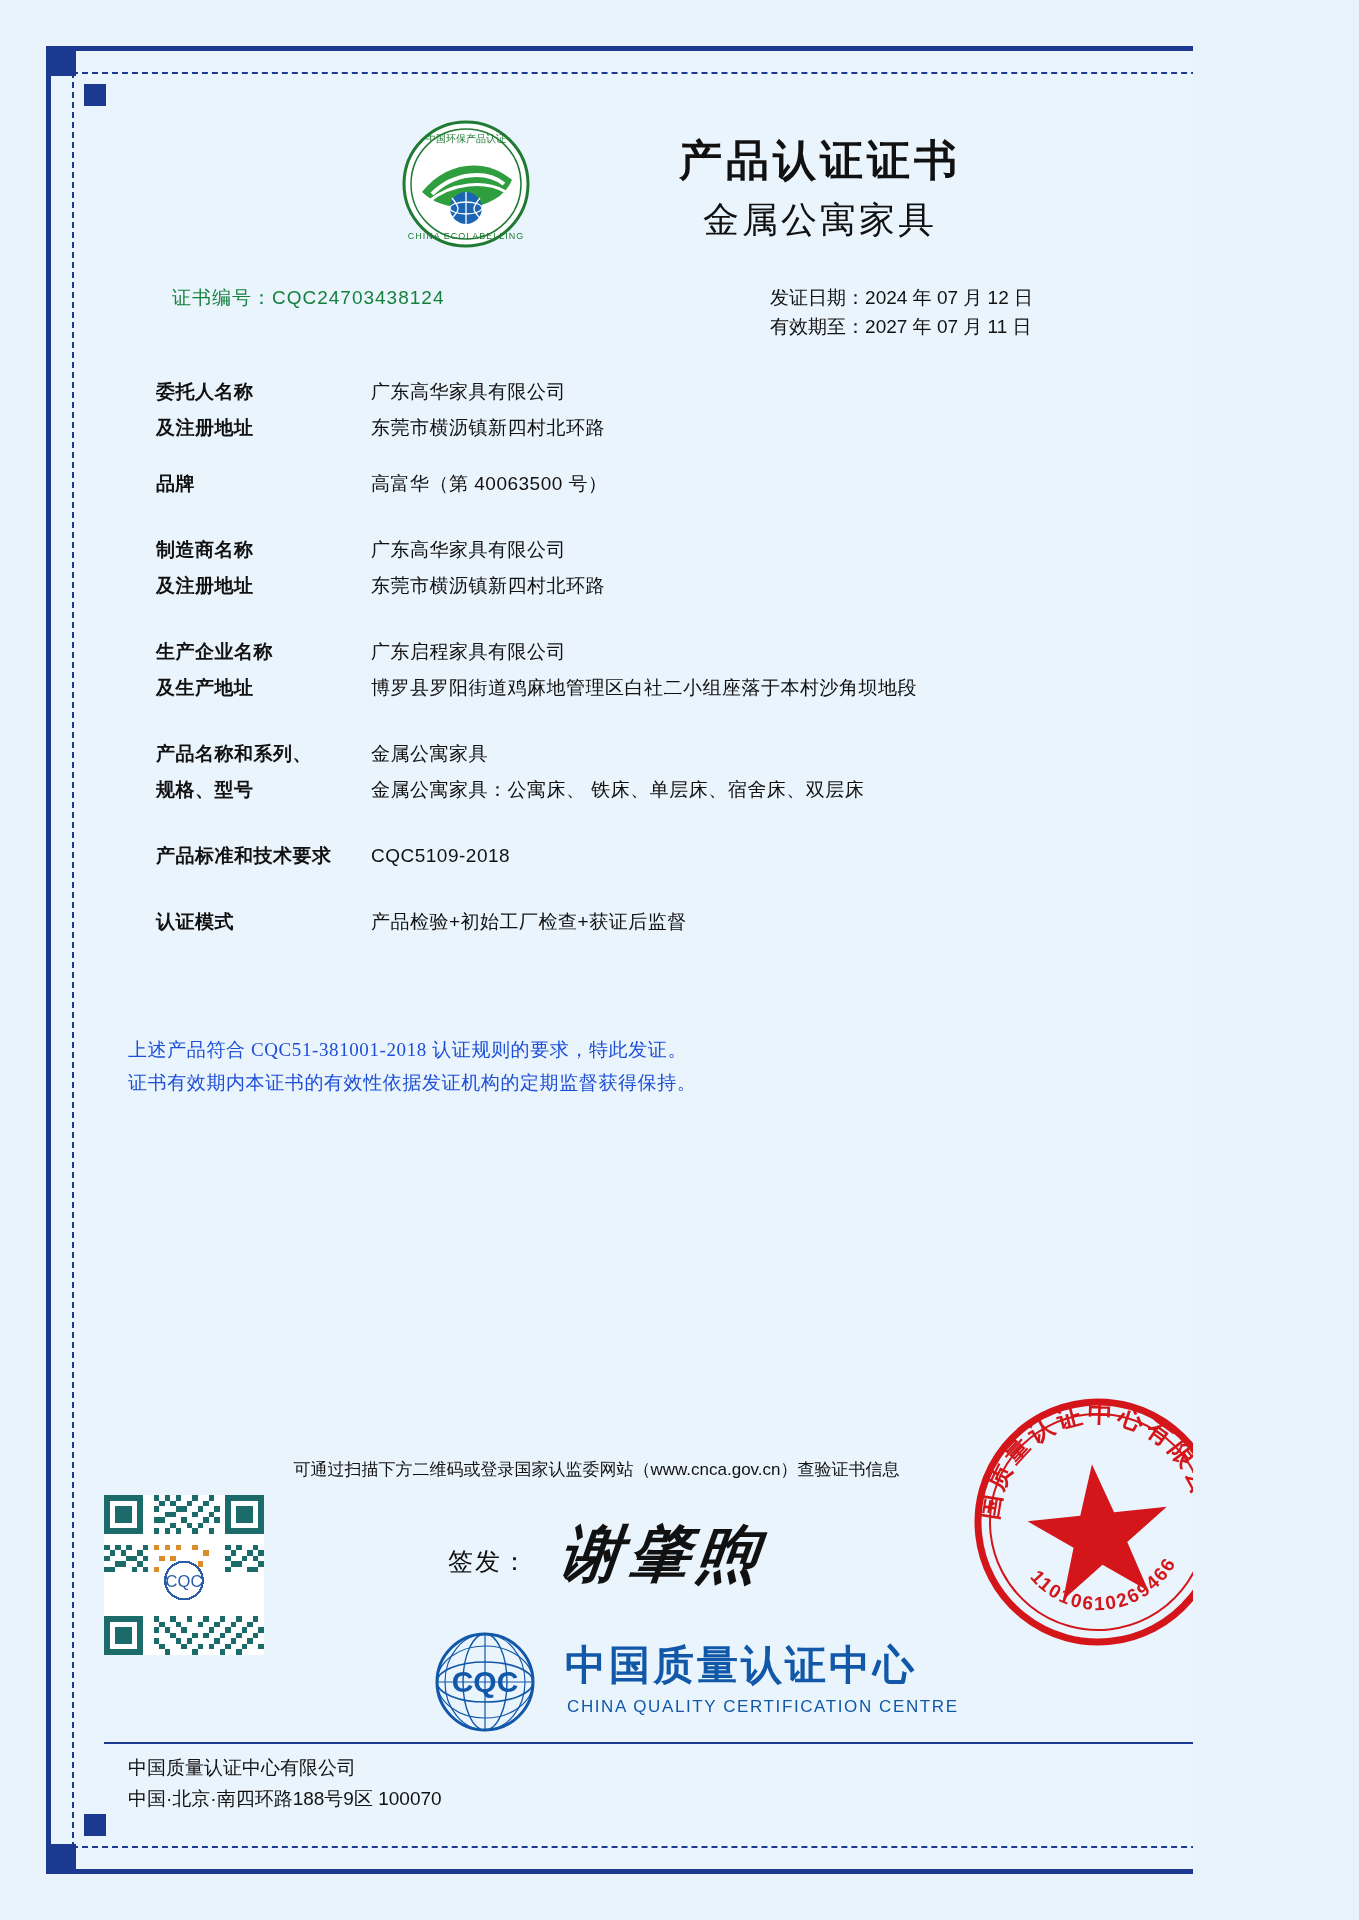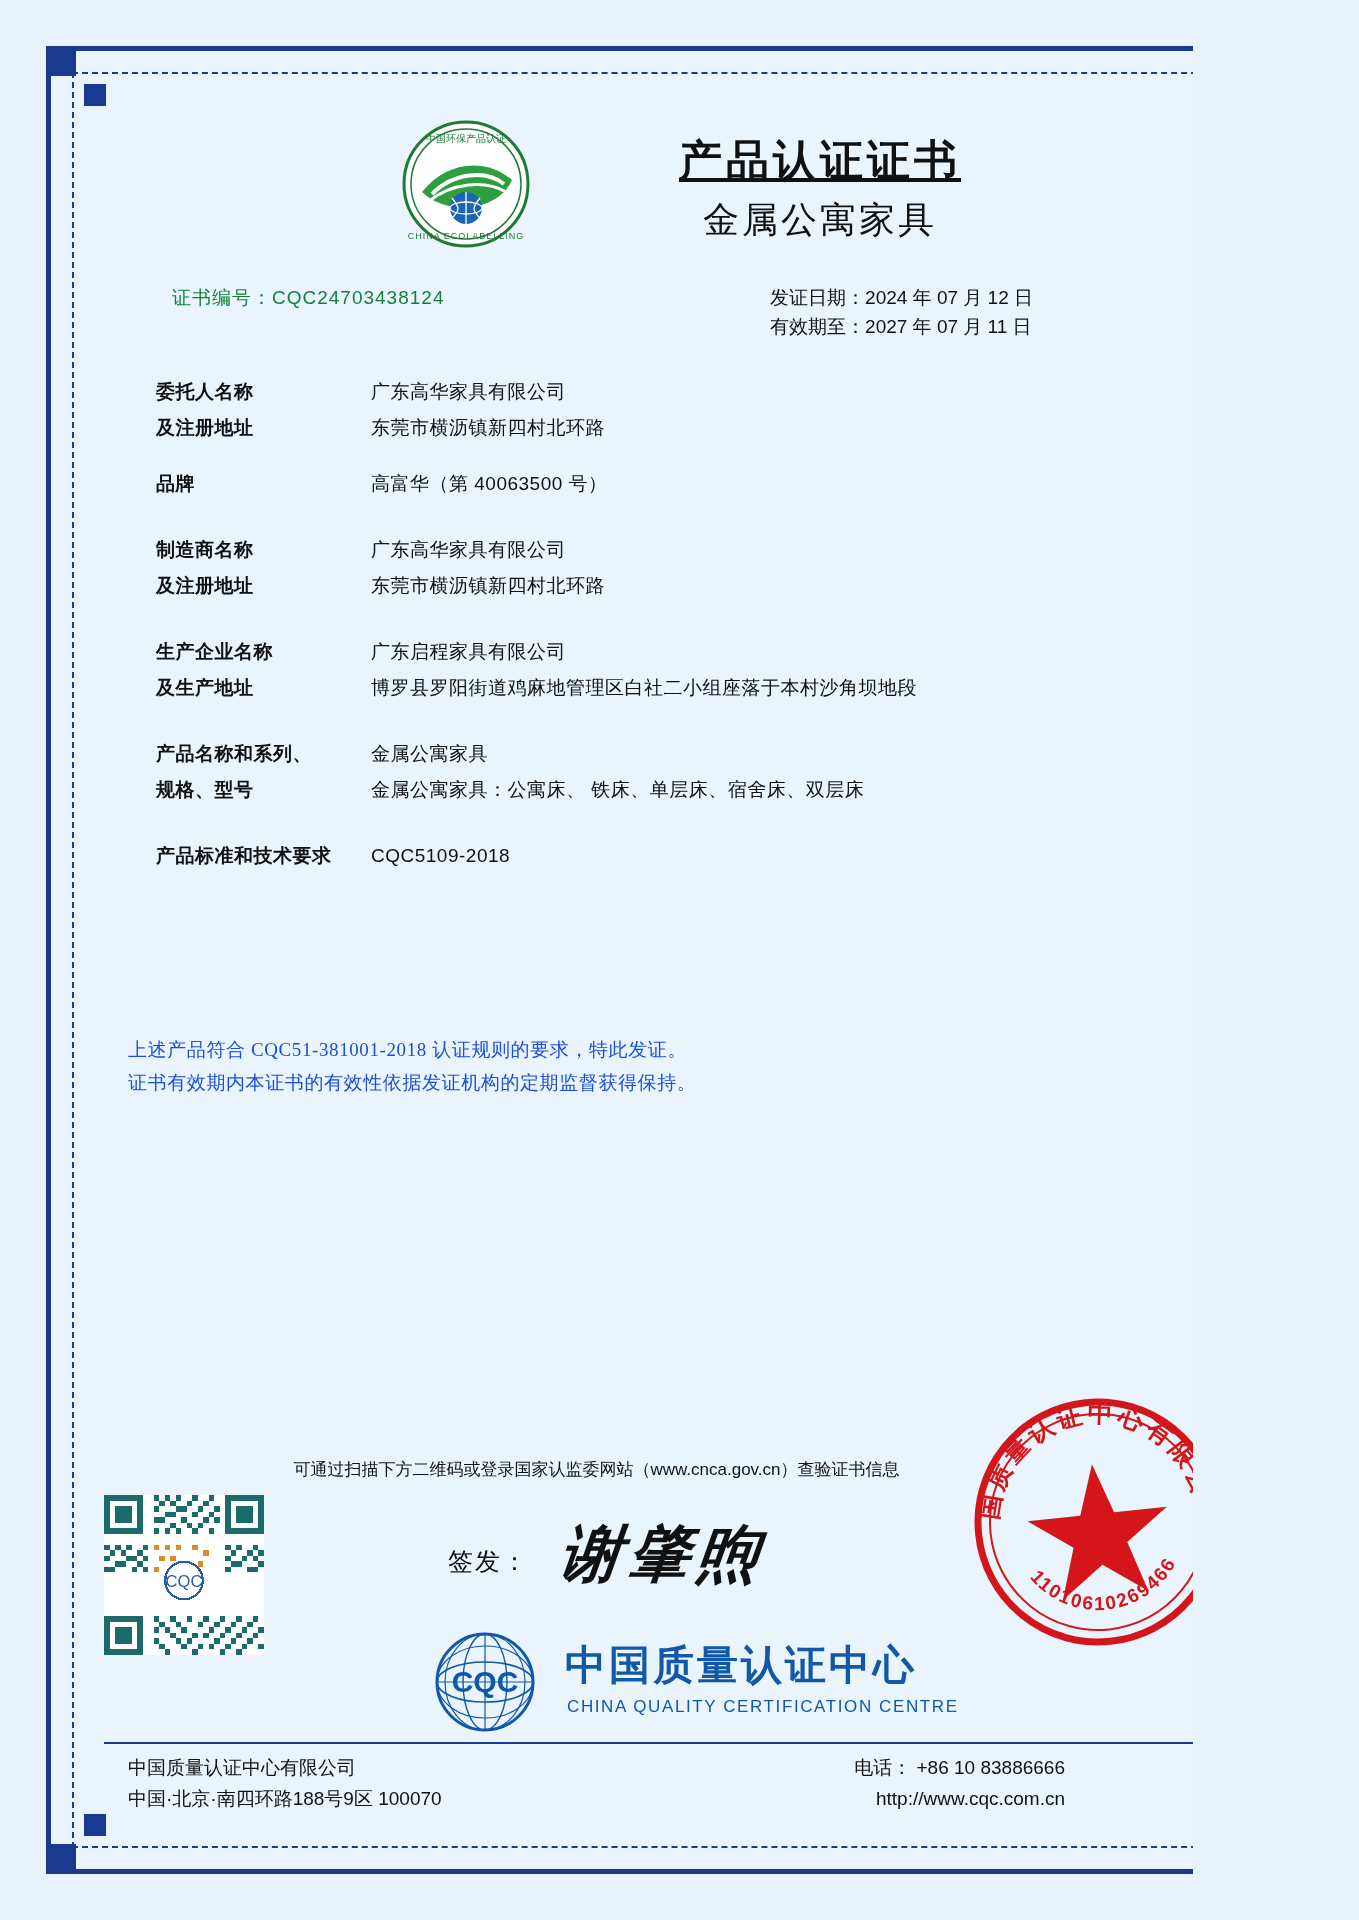--- a/index.html
+++ b/index.html
@@ -71,21 +71,20 @@
   }
   .title-main {
     position: absolute;
     left: 560px; top: 132px;
     width: 520px;
     font-size: 43px;
     font-weight: bold;
     letter-spacing: 4px;
     color: #111;
     text-align: center;
-    text-decoration: underline;
   }
   .title-sub {
     position: absolute;
     left: 560px; top: 196px;
     width: 520px;
     font-size: 36px;
     letter-spacing: 3px;
     color: #111;
     text-align: center;
   }
@@ -345,20 +344,24 @@
     <div class="row">
       <div class="lbl">规格、型号</div>
       <div class="val">金属公寓家具：公寓床、 铁床、单层床、宿舍床、双层床</div>
     </div>
     <div class="gap-m"></div>
     <div class="row">
       <div class="lbl">产品标准和技术要求</div>
       <div class="val">CQC5109-2018</div>
     </div>
     <div class="gap-m"></div>
+    <div class="row">
+      <div class="lbl">认证模式</div>
+      <div class="val">产品检验+初始工厂检查+获证后监督</div>
+    </div>
   </div>
 
   <div class="notes">
     <div>上述产品符合 CQC51-381001-2018 认证规则的要求，特此发证。</div>
     <div>证书有效期内本证书的有效性依据发证机构的定期监督获得保持。</div>
   </div>
 
   <div class="verify">可通过扫描下方二维码或登录国家认监委网站（www.cnca.gov.cn）查验证书信息</div>
 
   <svg class="qr" viewBox="0 0 29 29" shape-rendering="crispEdges">
@@ -527,18 +530,14 @@
     <text font-size="19" fill="#d4161a" font-weight="bold" letter-spacing="2">
       <textPath href="#arcBottom" startOffset="50%" text-anchor="middle">11010610269466</textPath>
     </text>
   </svg>
 
   <div class="footer-rule"></div>
   <div class="footer-left">
     <div>中国质量认证中心有限公司</div>
     <div>中国·北京·南四环路188号9区  100070</div>
   </div>
-  <div class="footer-right">
-    <div>电话： +86 10 83886666</div>
-    <div>http://www.cqc.com.cn</div>
-  </div>
 
 </div>
 
 </body></html>

